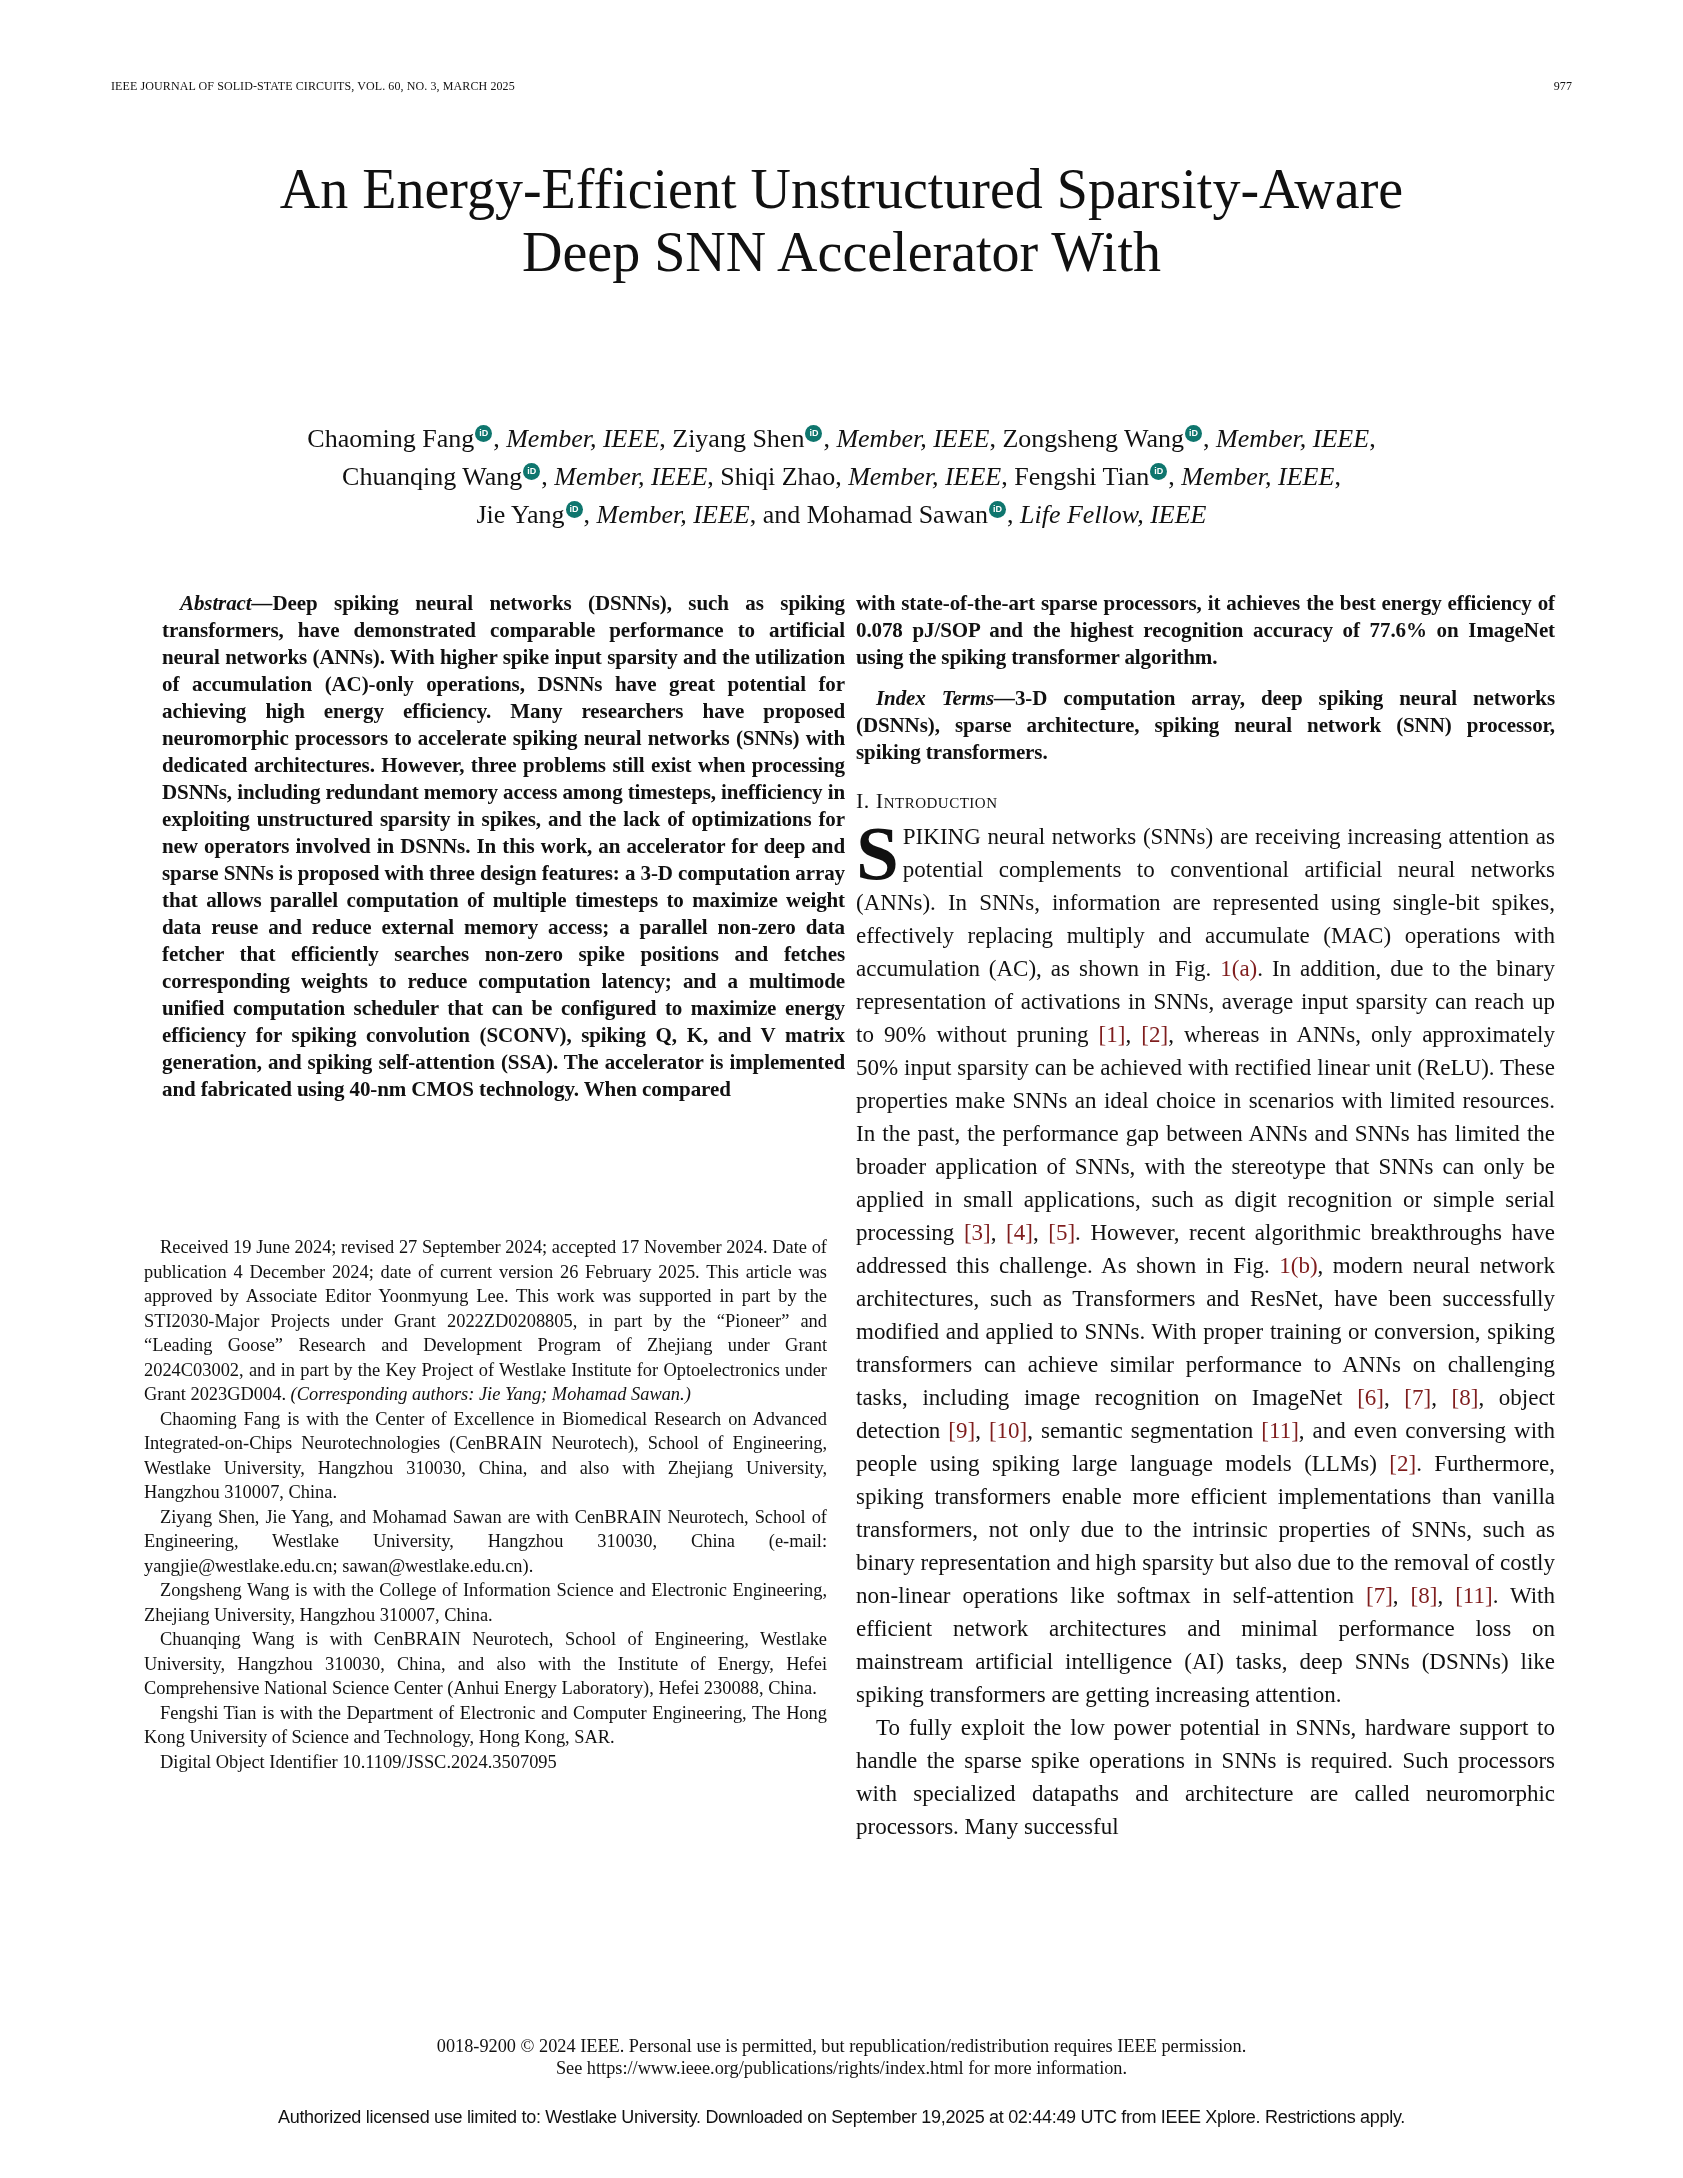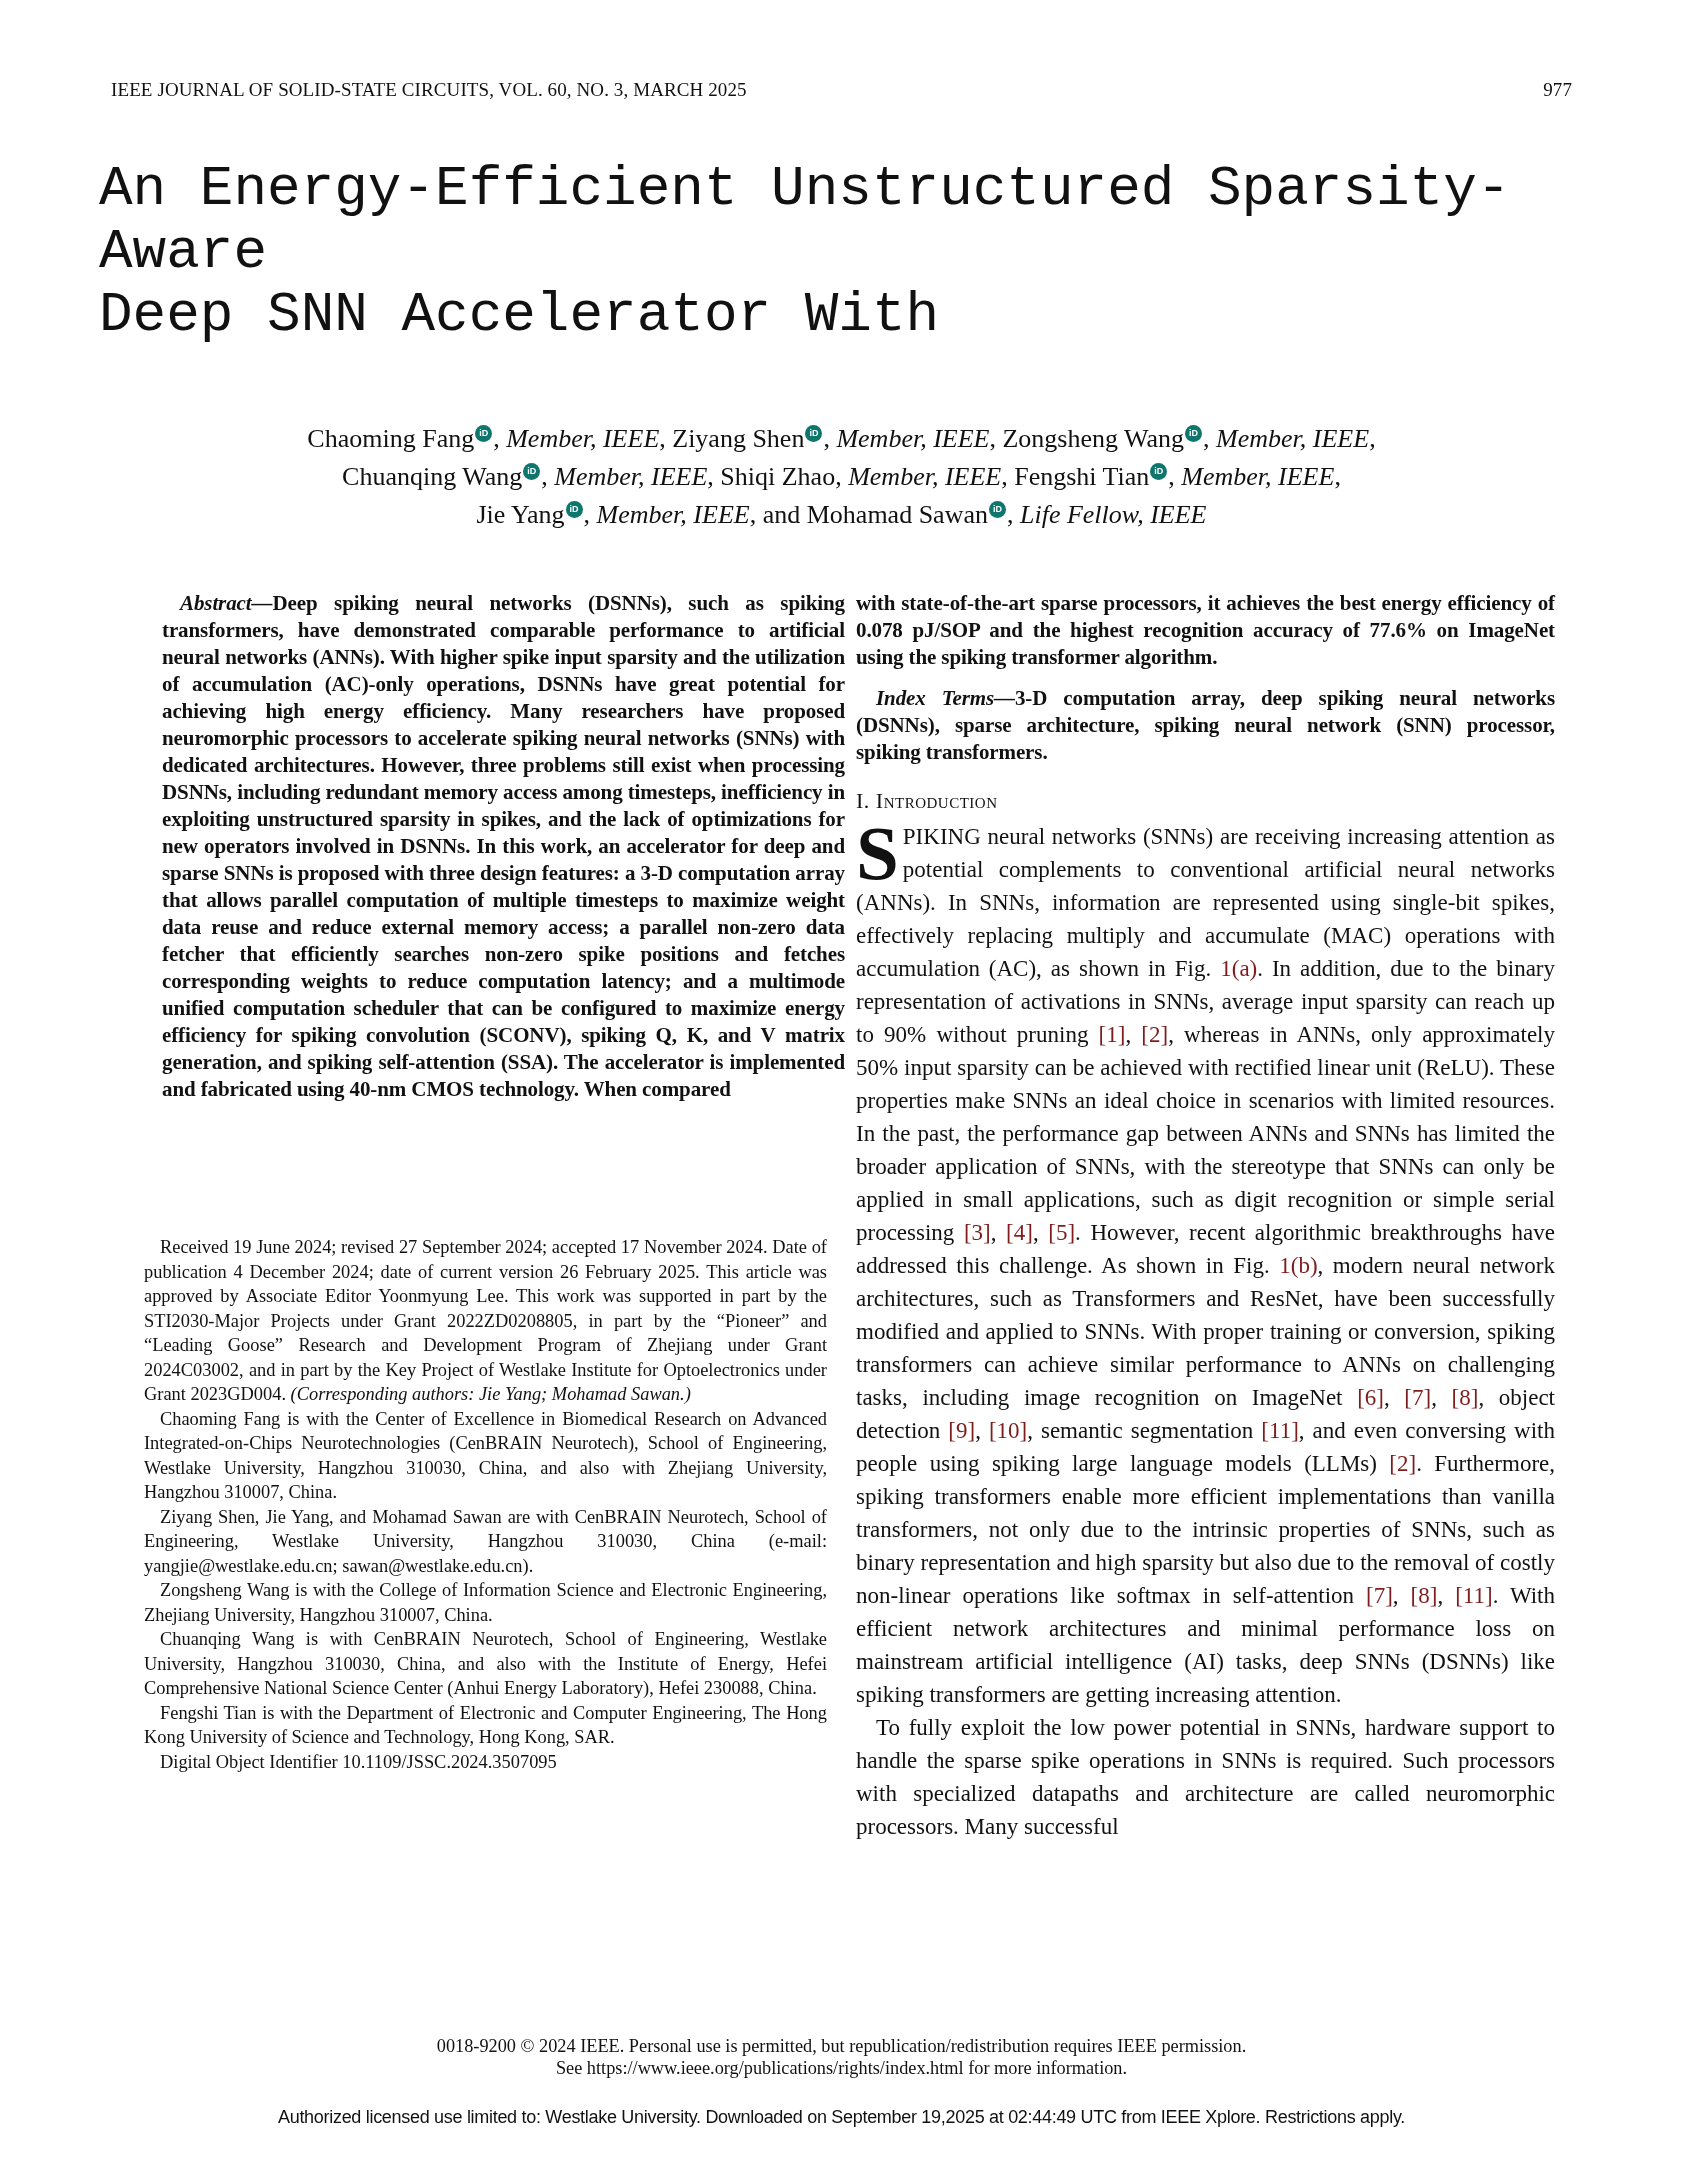--- a/index.html
+++ b/index.html
@@ -1,19 +1,19 @@
 <!DOCTYPE html>
 <html><head>
 <meta charset="utf-8">
 <style>
   html, body { margin: 0; padding: 0; background: #ffffff; }
   body { width: 1683px; height: 2178px; position: relative; overflow: hidden; color: #111; font-family: "Liberation Serif", "DejaVu Serif", serif; }
-  .running-head { position: absolute; top: 79px; left: 111px; width: 1461px; font-size: 19px; letter-spacing: 0.1px; }
+  .running-head { position: absolute; top: 79px; left: 111px; width: 1461px; font-size: 12px; letter-spacing: 0.1px; }
   .running-head .pg { position: absolute; right: 0; top: 0; }
-  .title { position: absolute; top: 158px; left: 99px; width: 1485px; text-align: left; font-size: 56px; line-height: 63px; font-weight: normal; margin: 0; font-family: Liberation Mono, monospace; }
+  .title { position: absolute; top: 158px; left: 99px; width: 1485px; text-align: center; font-size: 56px; line-height: 63px; font-weight: normal; margin: 0; }
   .authors { position: absolute; top: 420px; left: 119px; width: 1445px; text-align: center; font-size: 26px; line-height: 38px; }
   .authors i { font-style: italic; }
   .orcid { display: inline-block; width: 17px; height: 17px; border-radius: 50%; background: #0f766e; color: #fff; font-family: "Liberation Sans", sans-serif; font-size: 9px; font-weight: bold; line-height: 17px; text-align: center; vertical-align: 11px; margin: 0 1px; }
   .col { position: absolute; font-size: 21px; line-height: 28px; text-align: justify; hyphens: none; }
   .col-left { left: 144px; top: 590px; width: 683px; margin-left: 18px; }
   .col-right { left: 856px; top: 590px; width: 699px; }
   .abstract { font-weight: bold; text-indent: 18px; margin: 0; font-size: 21px; line-height: 27px; font-family: "Liberation Serif", serif; letter-spacing: -0.1px; }
   .abstract .lbl { font-style: italic; }
   .abstract-cont { font-weight: bold; margin: 0; font-size: 21px; line-height: 27px; letter-spacing: -0.1px; }
   .index-terms { font-weight: bold; margin: 14px 0 0 0; text-indent: 20px; font-size: 21px; line-height: 27px; letter-spacing: -0.1px; }

